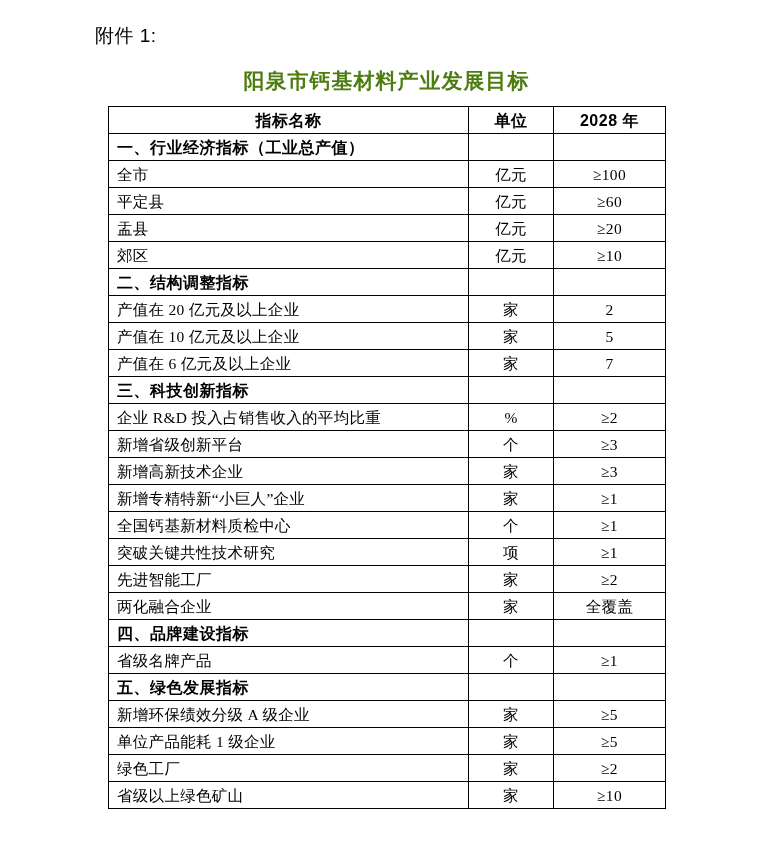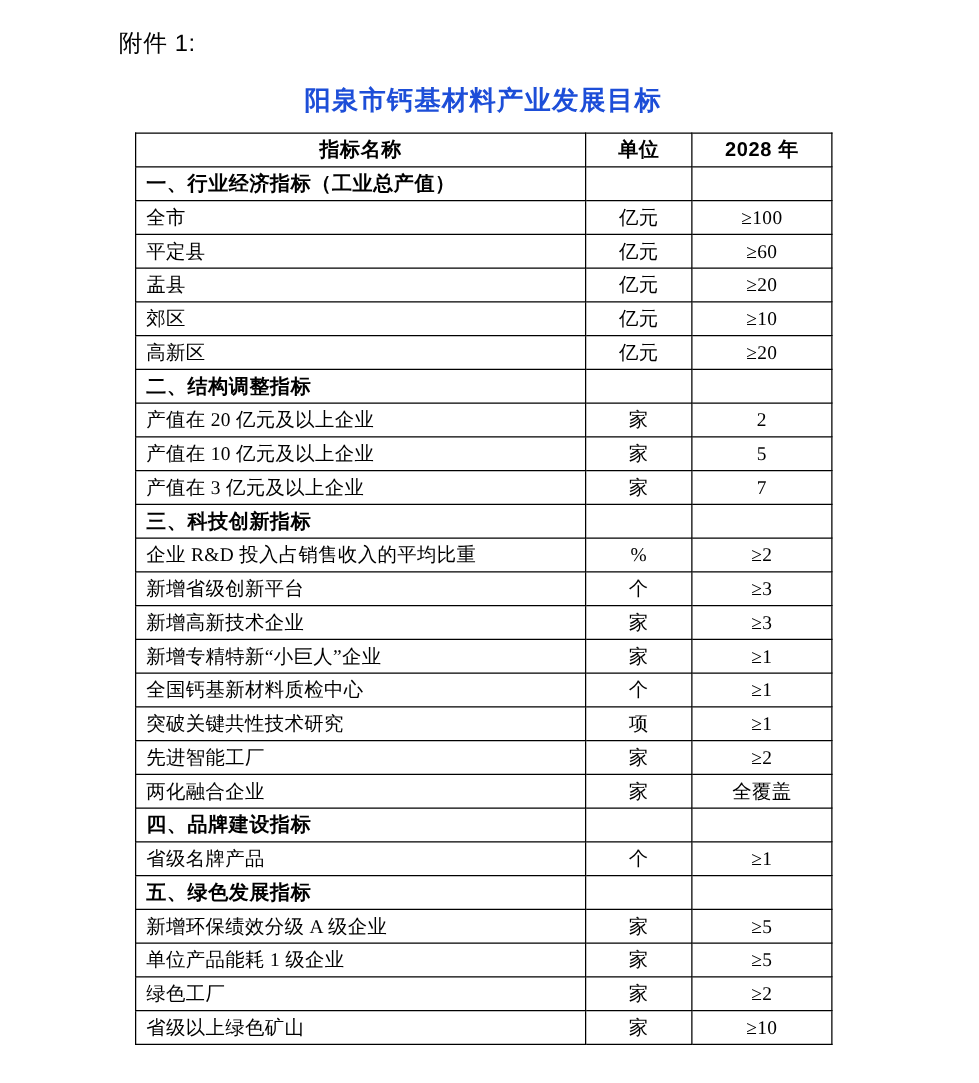--- a/index.html
+++ b/index.html
@@ -44,21 +44,21 @@
     left: 108px;
     top: 68px;
     width: 557px;
     text-align: center;
     font-family: "Liberation Sans", "DejaVu Sans", sans-serif;
     font-weight: bold;
     font-size: 21px;
     letter-spacing: 1px;
     line-height: 1.2;
     white-space: nowrap;
-    color: #1d4ed8;
+    color: #4d7c0f;
   }
 
   
   .goal-table {
     position: absolute;
     left: 108px;
     top: 106px;
     width: 557px;
     border-collapse: collapse;
     table-layout: fixed;
@@ -161,42 +161,37 @@
         <tr class="item-row">
           <td class="cell-name">盂县</td>
           <td class="cell-unit">亿元</td>
           <td class="cell-value">≥20</td>
         </tr>
         <tr class="item-row">
           <td class="cell-name">郊区</td>
           <td class="cell-unit">亿元</td>
           <td class="cell-value">≥10</td>
         </tr>
-        <tr class="item-row">
-          <td class="cell-name">高新区</td>
-          <td class="cell-unit">亿元</td>
-          <td class="cell-value">≥20</td>
-        </tr>
         <tr class="section-row">
           <td class="cell-name">二、结构调整指标</td>
           <td class="cell-unit"></td>
           <td class="cell-value"></td>
         </tr>
         <tr class="item-row">
           <td class="cell-name">产值在 20 亿元及以上企业</td>
           <td class="cell-unit">家</td>
           <td class="cell-value">2</td>
         </tr>
         <tr class="item-row">
           <td class="cell-name">产值在 10 亿元及以上企业</td>
           <td class="cell-unit">家</td>
           <td class="cell-value">5</td>
         </tr>
         <tr class="item-row">
-          <td class="cell-name">产值在 3 亿元及以上企业</td>
+          <td class="cell-name">产值在 6 亿元及以上企业</td>
           <td class="cell-unit">家</td>
           <td class="cell-value">7</td>
         </tr>
         <tr class="section-row">
           <td class="cell-name">三、科技创新指标</td>
           <td class="cell-unit"></td>
           <td class="cell-value"></td>
         </tr>
         <tr class="item-row">
           <td class="cell-name">企业 R&amp;D 投入占销售收入的平均比重</td>

